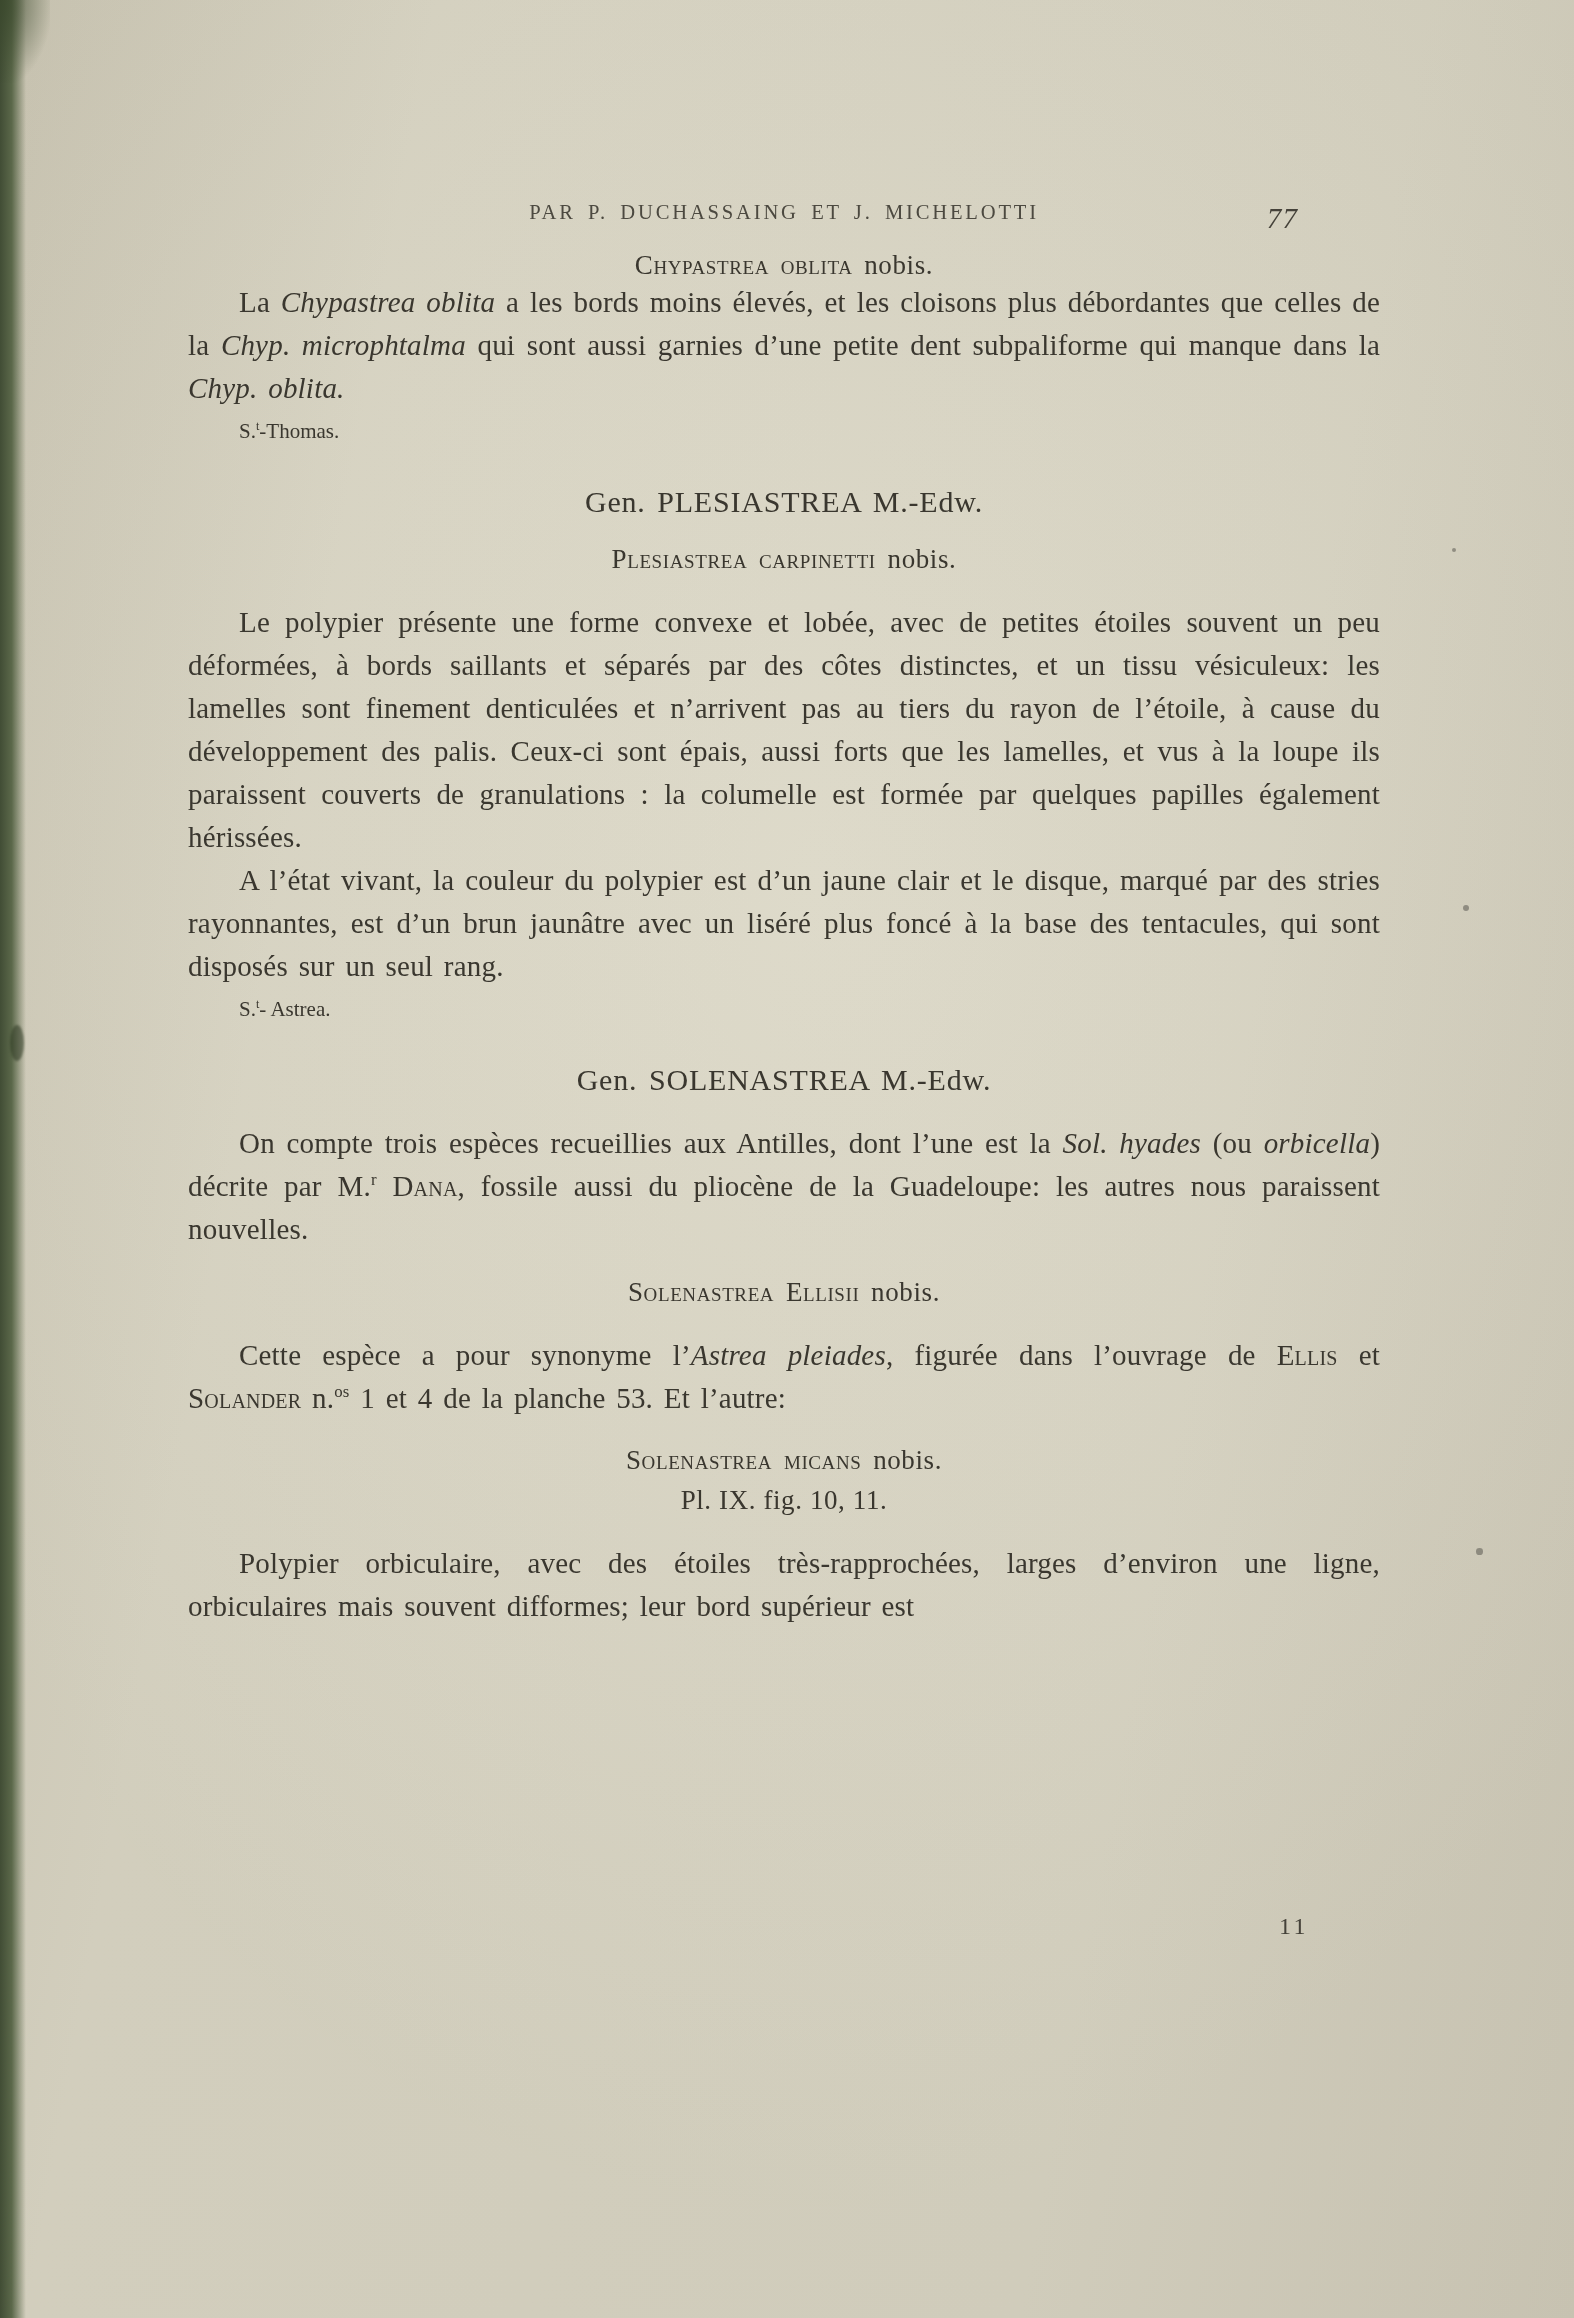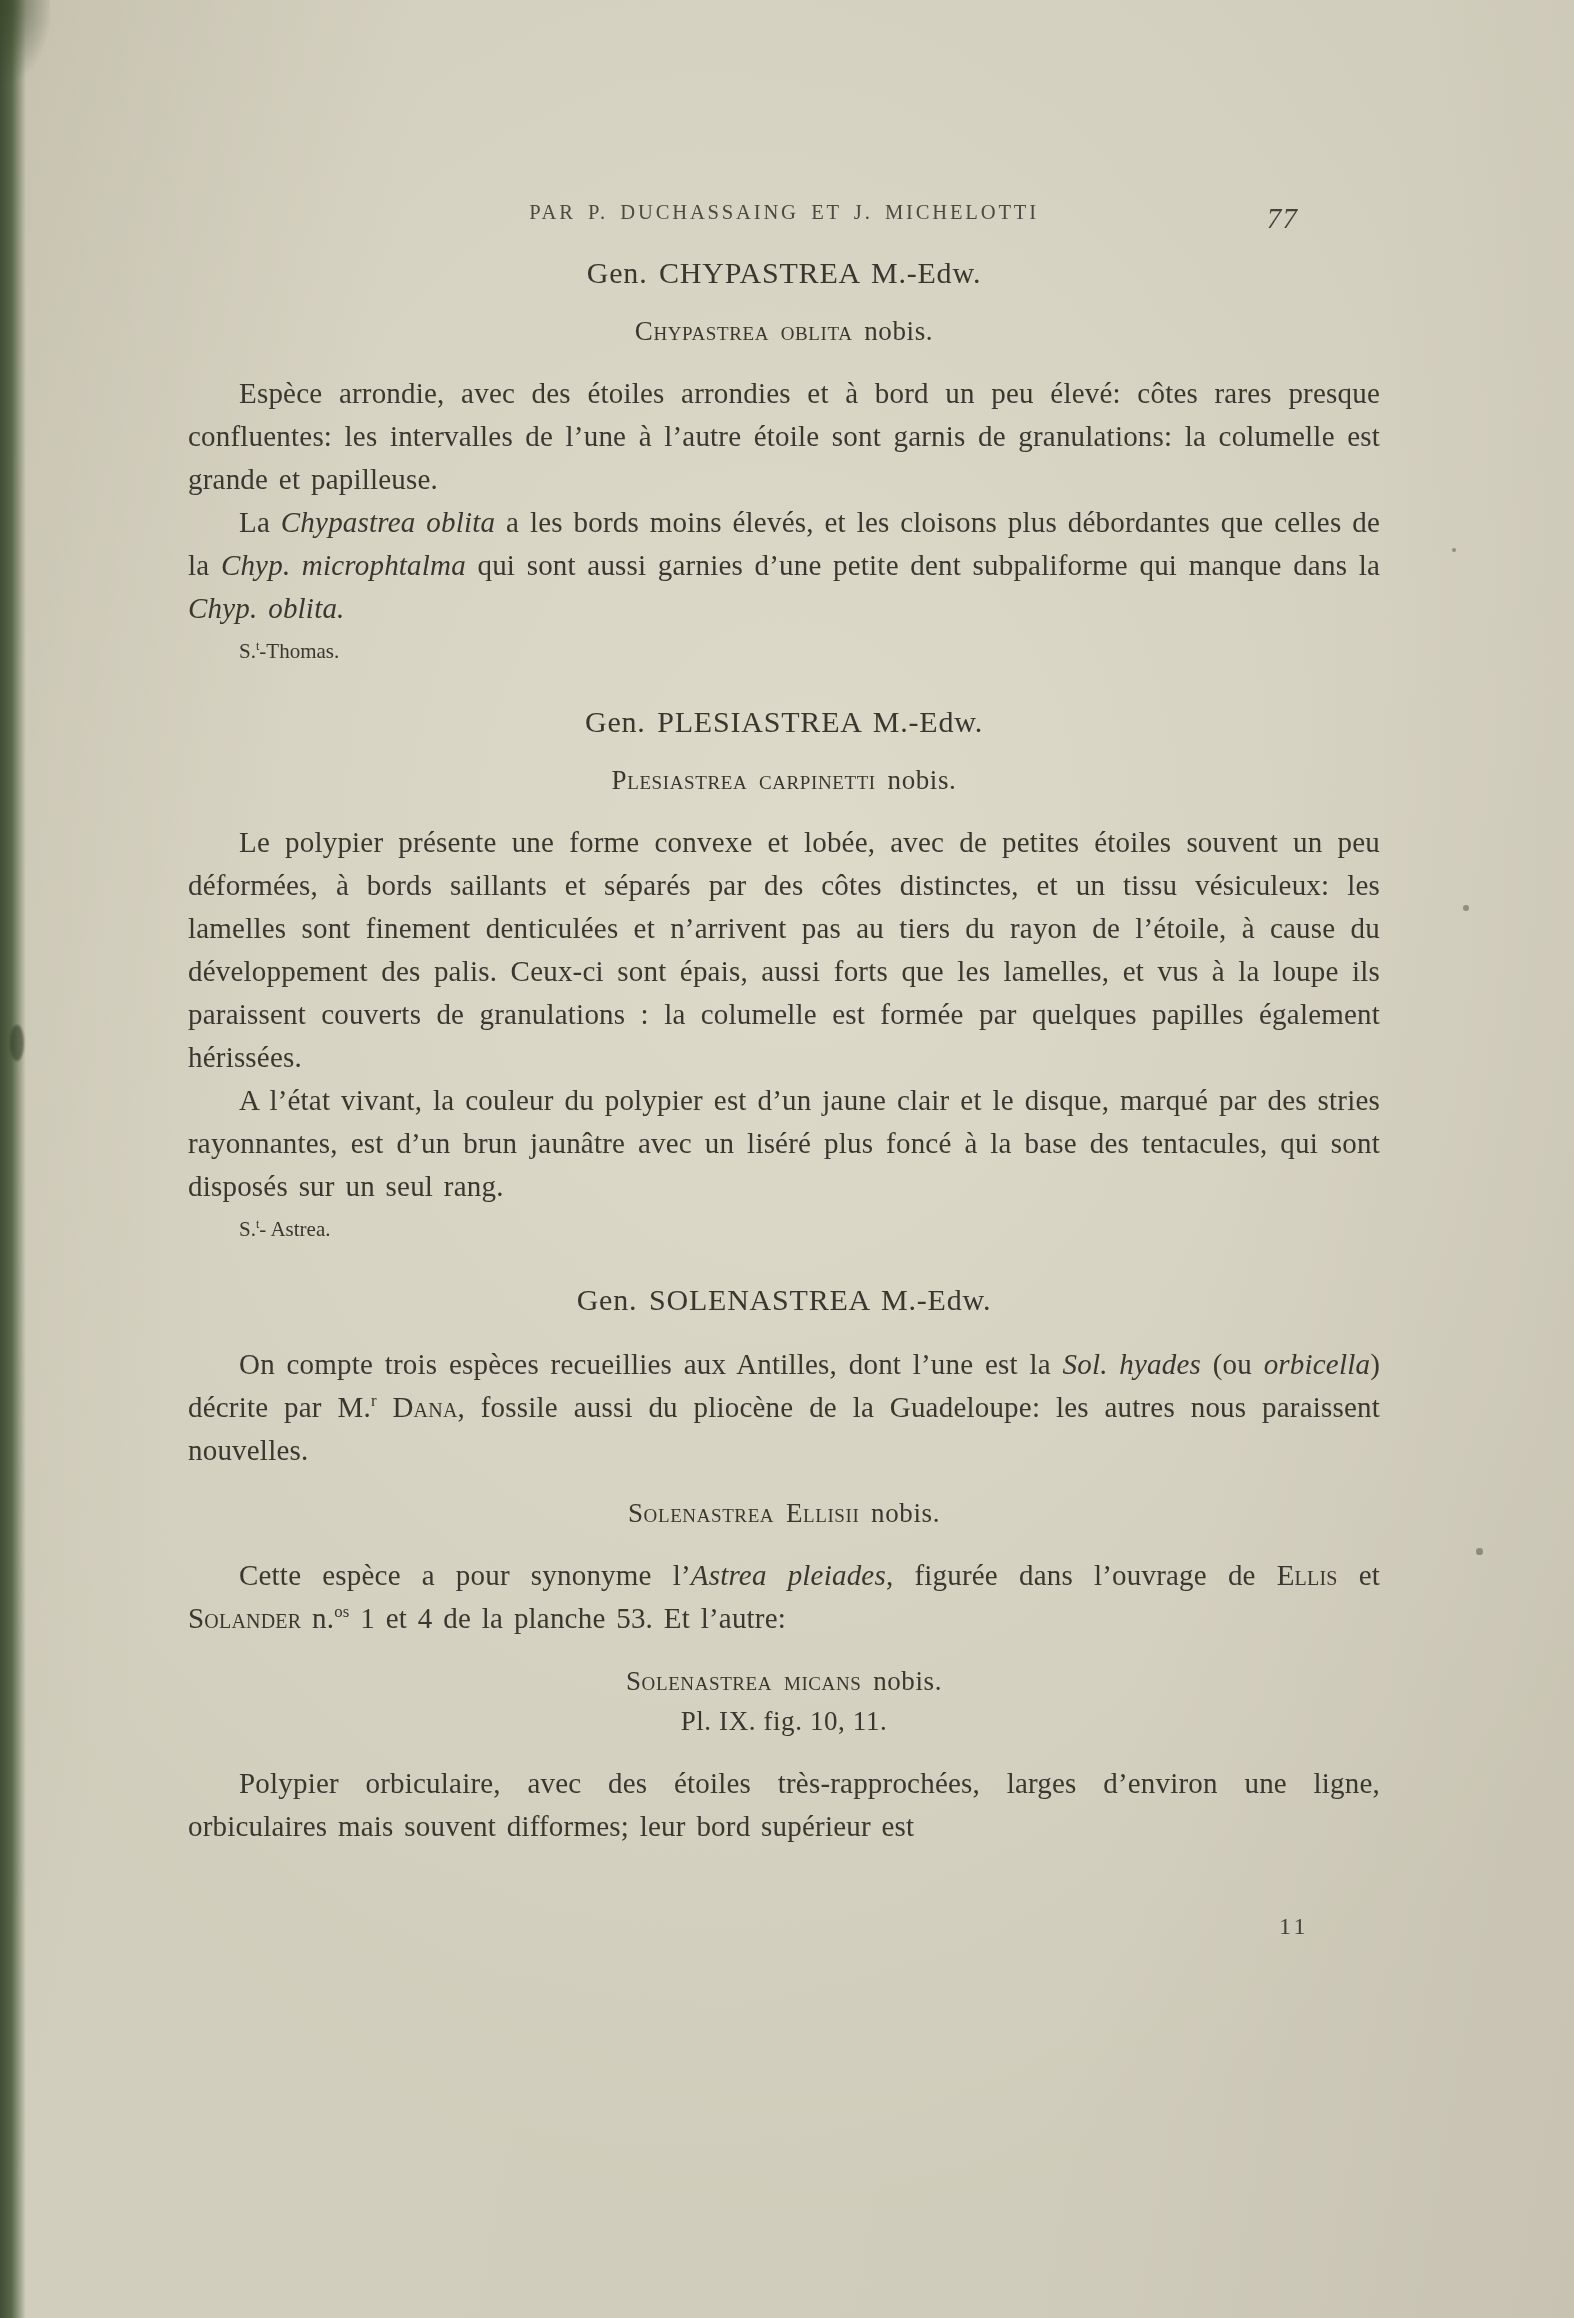--- a/index.html
+++ b/index.html
@@ -117,25 +117,23 @@
   <div class="speck s2"></div>
   <div class="speck s3"></div>
 
   <div class="content">
 
     <div class="running-header">
       <span>PAR P. DUCHASSAING ET J. MICHELOTTI</span>
       <span class="page-number">77</span>
     </div>
 
-    <h2 class="genus-heading">Gen. CHYPASTREA M.-Edw.</h2>
 
     <h3 class="species-heading"><span class="sc">Chypastrea oblita</span><span> nobis.</span></h3>
 
-    <p class="body first">Espèce arrondie, avec des étoiles arrondies et à bord un peu élevé: côtes rares presque confluentes: les intervalles de l’une à l’autre étoile sont garnis de granulations: la columelle est grande et papilleuse.</p>
 
     <p class="body"><span>La </span><span class="it">Chypastrea oblita</span><span> a les bords moins élevés, et les cloisons plus débordantes que celles de la </span><span class="it">Chyp. microphtalma</span><span> qui sont aussi garnies d’une petite dent subpaliforme qui manque dans la </span><span class="it">Chyp. oblita.</span></p>
 
     <p class="locality"><span>S.</span><sup>t</sup><span>-Thomas.</span></p>
 
     <h2 class="genus-heading">Gen. PLESIASTREA M.-Edw.</h2>
 
     <h3 class="species-heading"><span class="sc">Plesiastrea carpinetti</span><span> nobis.</span></h3>
 
     <p class="body first">Le polypier présente une forme convexe et lobée, avec de petites étoiles souvent un peu déformées, à bords saillants et séparés par des côtes distinctes, et un tissu vésiculeux: les lamelles sont finement denticulées et n’arrivent pas au tiers du rayon de l’étoile, à cause du développement des palis. Ceux-ci sont épais, aussi forts que les lamelles, et vus à la loupe ils paraissent couverts de granulations : la columelle est formée par quelques papilles également hérissées.</p>

